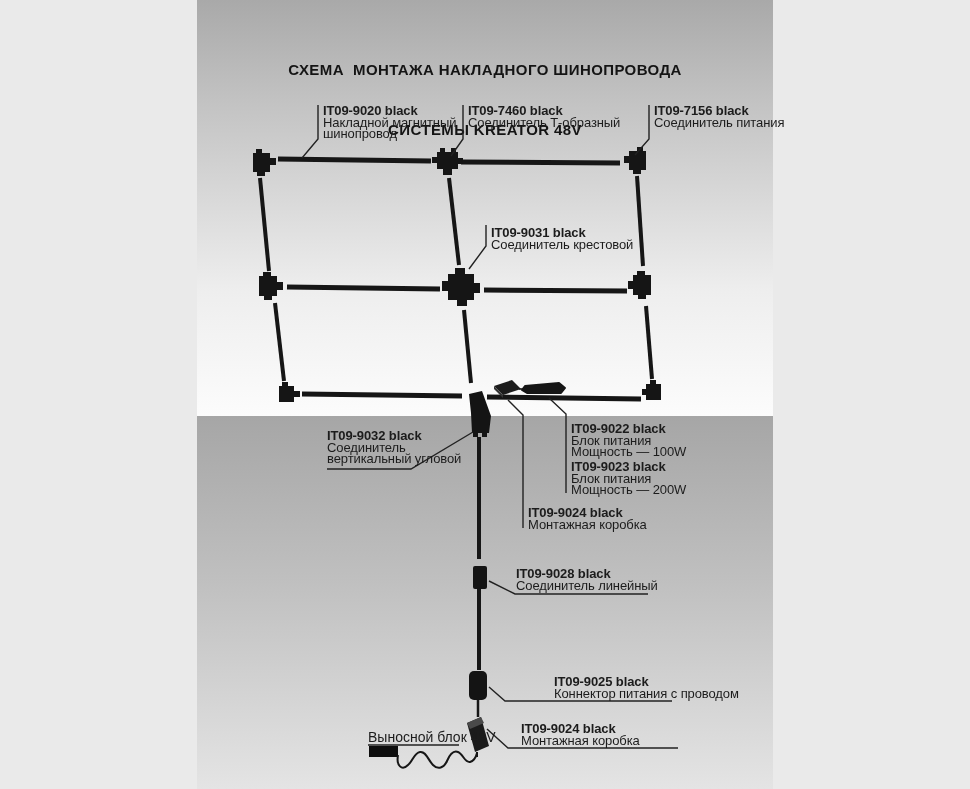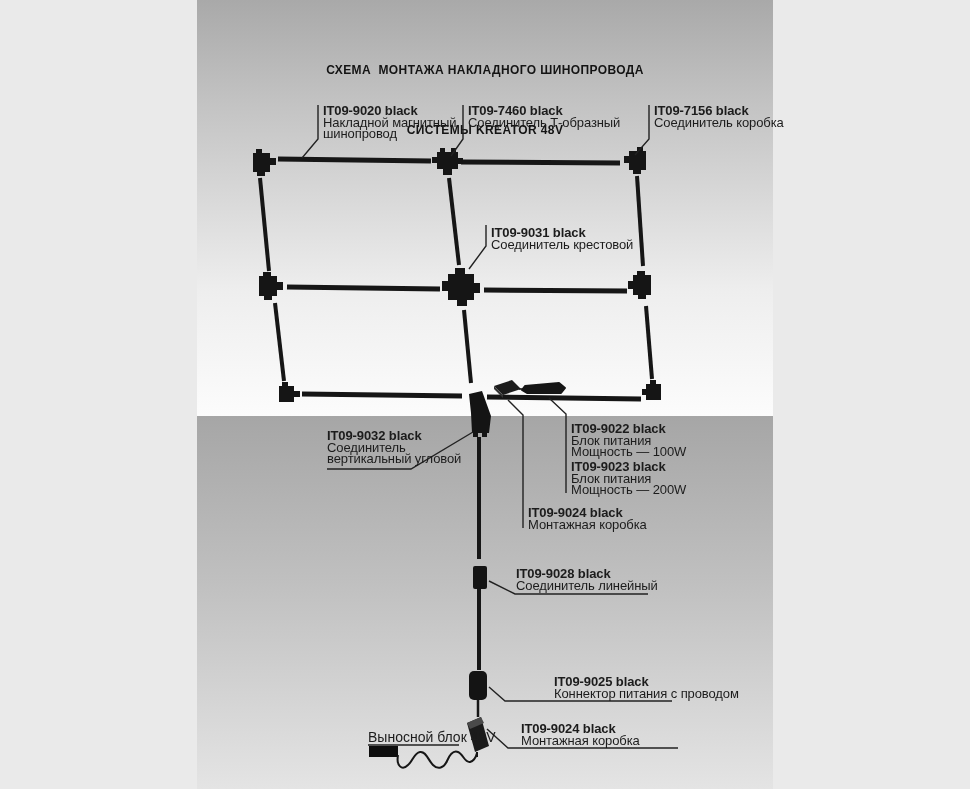--- a/index.html
+++ b/index.html
@@ -15,21 +15,21 @@
     position:absolute;left:197px;top:0;width:576px;height:416px;
     background:linear-gradient(180deg,#a9a9a9 0%,#c3c3c3 25%,#eeeeee 70%,#fcfcfc 100%);
   }
   .panel-lower{
     position:absolute;left:197px;top:416px;width:576px;height:373px;
     background:linear-gradient(180deg,#a6a6a6 0%,#c0c0c0 45%,#e4e4e4 100%);
   }
   .title{
     position:absolute;left:197px;top:20px;width:576px;
     text-align:center;color:#141414;
-    font-weight:bold;font-size:12px;line-height:20px;
+    font-weight:bold;font-size:15px;line-height:20px;
     letter-spacing:.4px;white-space:pre;
   }
   svg{position:absolute;left:0;top:0;}
   .lbl{
     position:absolute;color:#1c1c1c;
     font-size:13px;line-height:11px;letter-spacing:-.1px;
     white-space:nowrap;
   }
   .lbl .code{font-weight:bold;margin-bottom:1px;}
   .rb-label{
@@ -192,21 +192,21 @@
     <div class="desc">шинопровод</div>
   </div>
 
   <div class="lbl" style="left:468px;top:105px;">
     <div class="code">IT09-7460 black</div>
     <div class="desc">Соединитель Т-образный</div>
   </div>
 
   <div class="lbl" style="left:654px;top:105px;">
     <div class="code">IT09-7156 black</div>
-    <div class="desc">Соединитель коробка</div>
+    <div class="desc">Соединитель питания</div>
   </div>
 
   <div class="lbl" style="left:491px;top:227px;">
     <div class="code">IT09-9031 black</div>
     <div class="desc">Соединитель крестовой</div>
   </div>
 
   <div class="lbl" style="left:327px;top:430px;">
     <div class="code">IT09-9032 black</div>
     <div class="desc">Соединитель</div>

